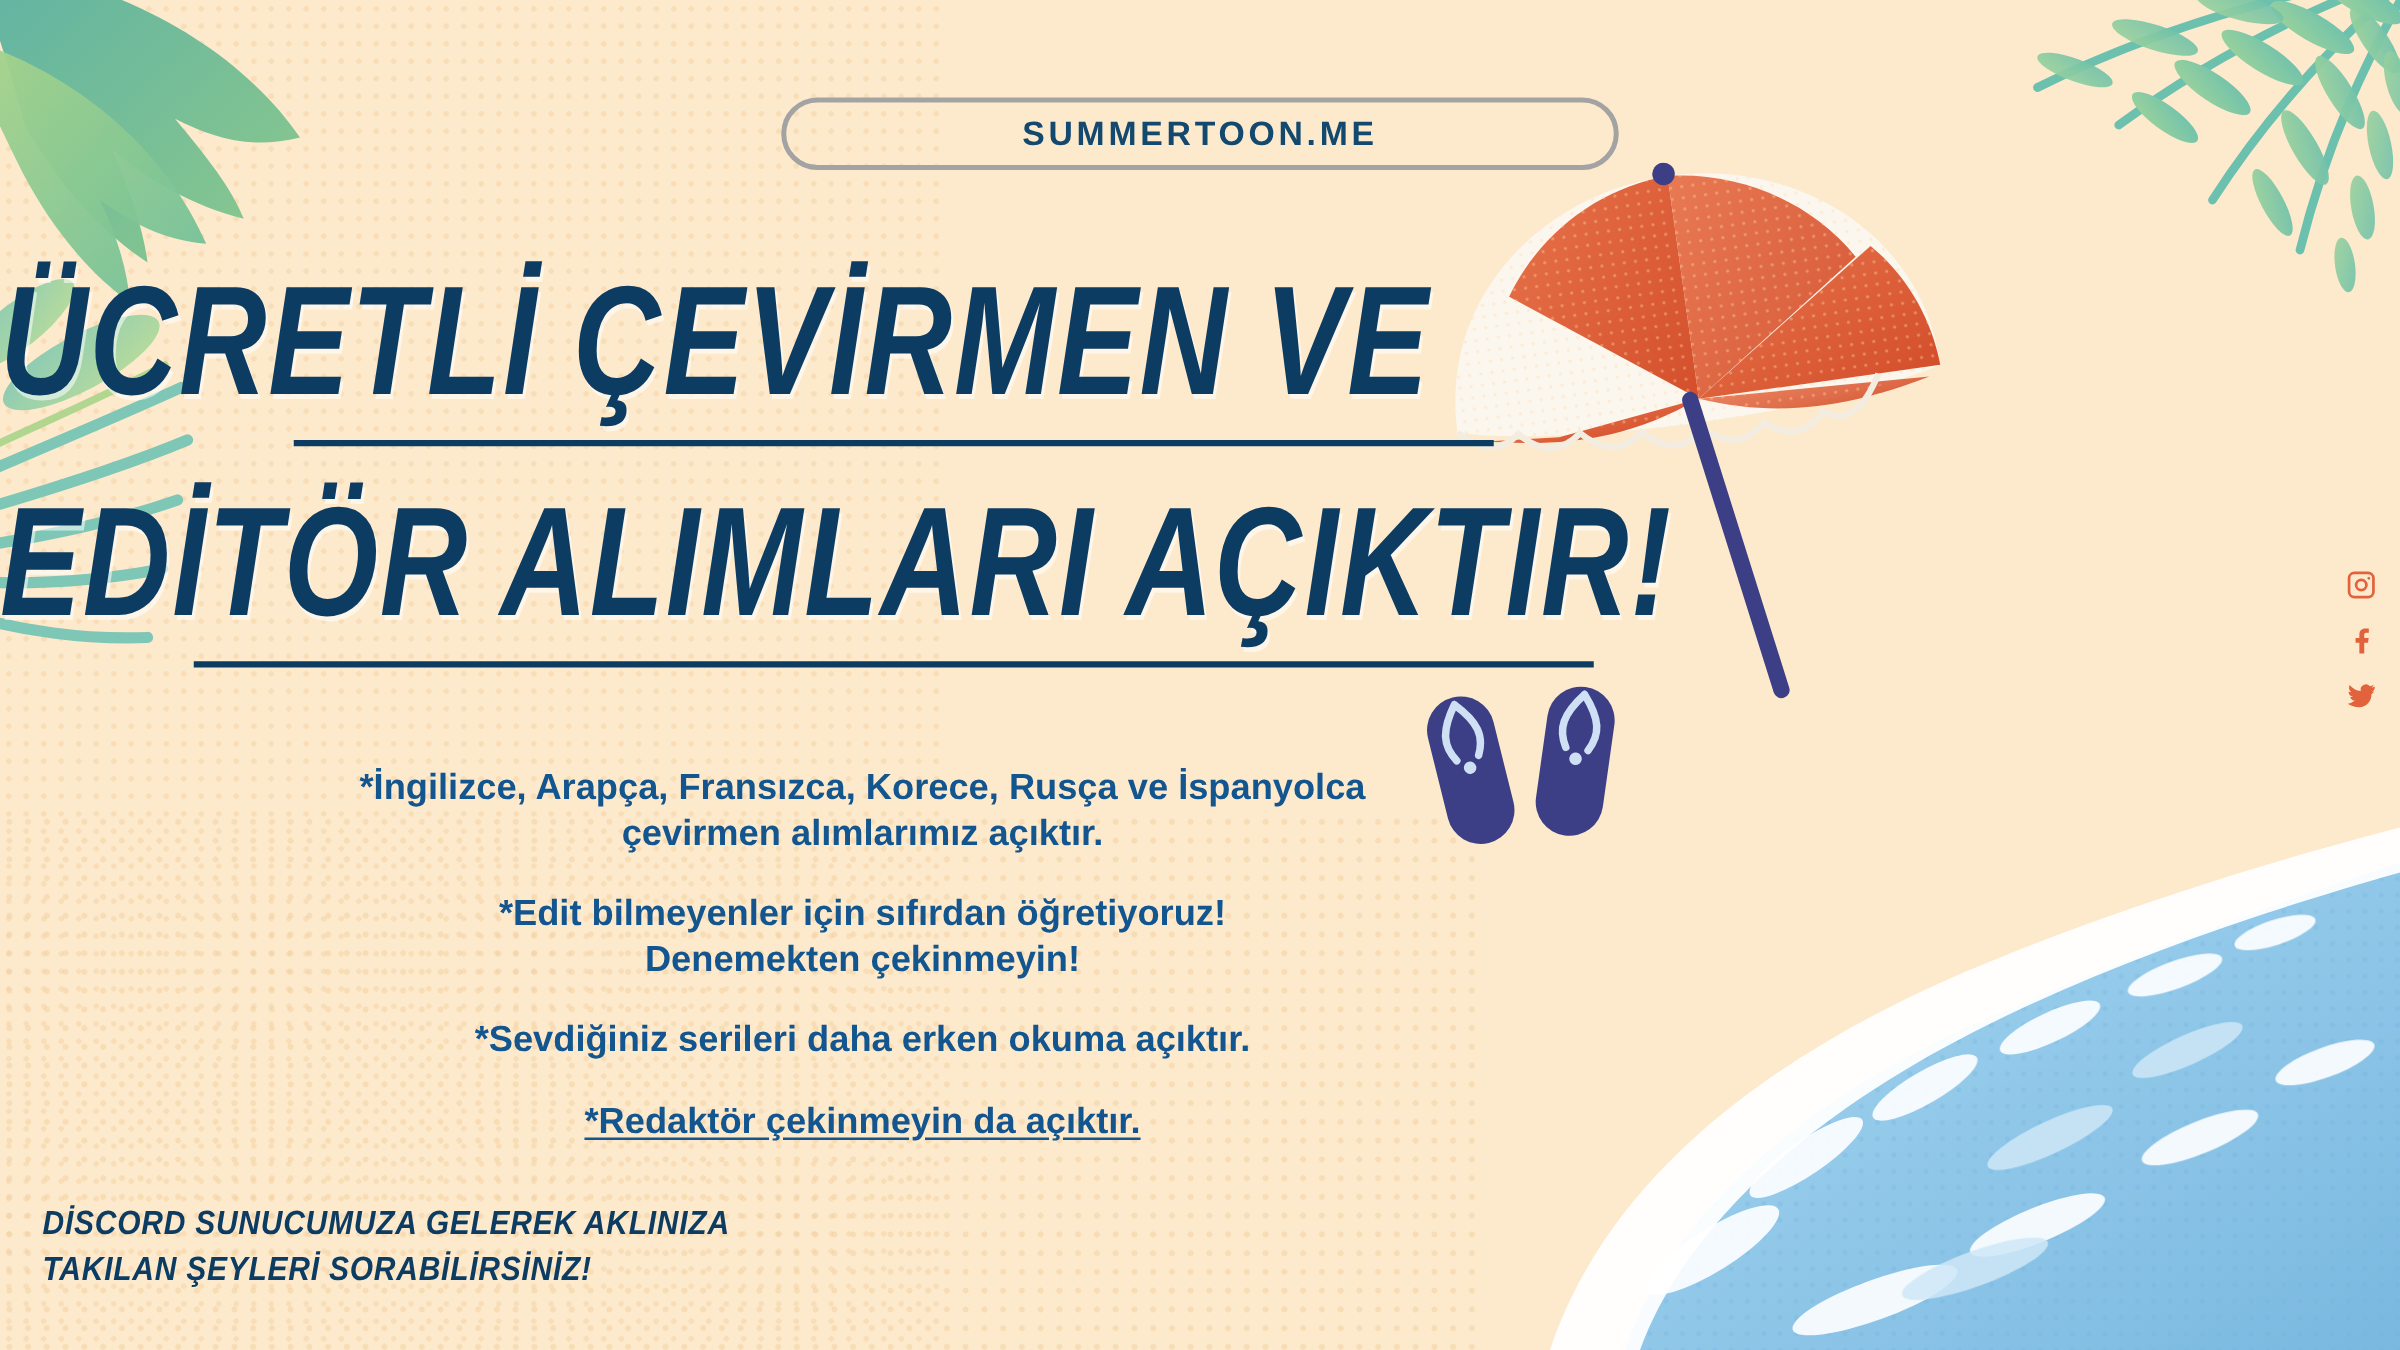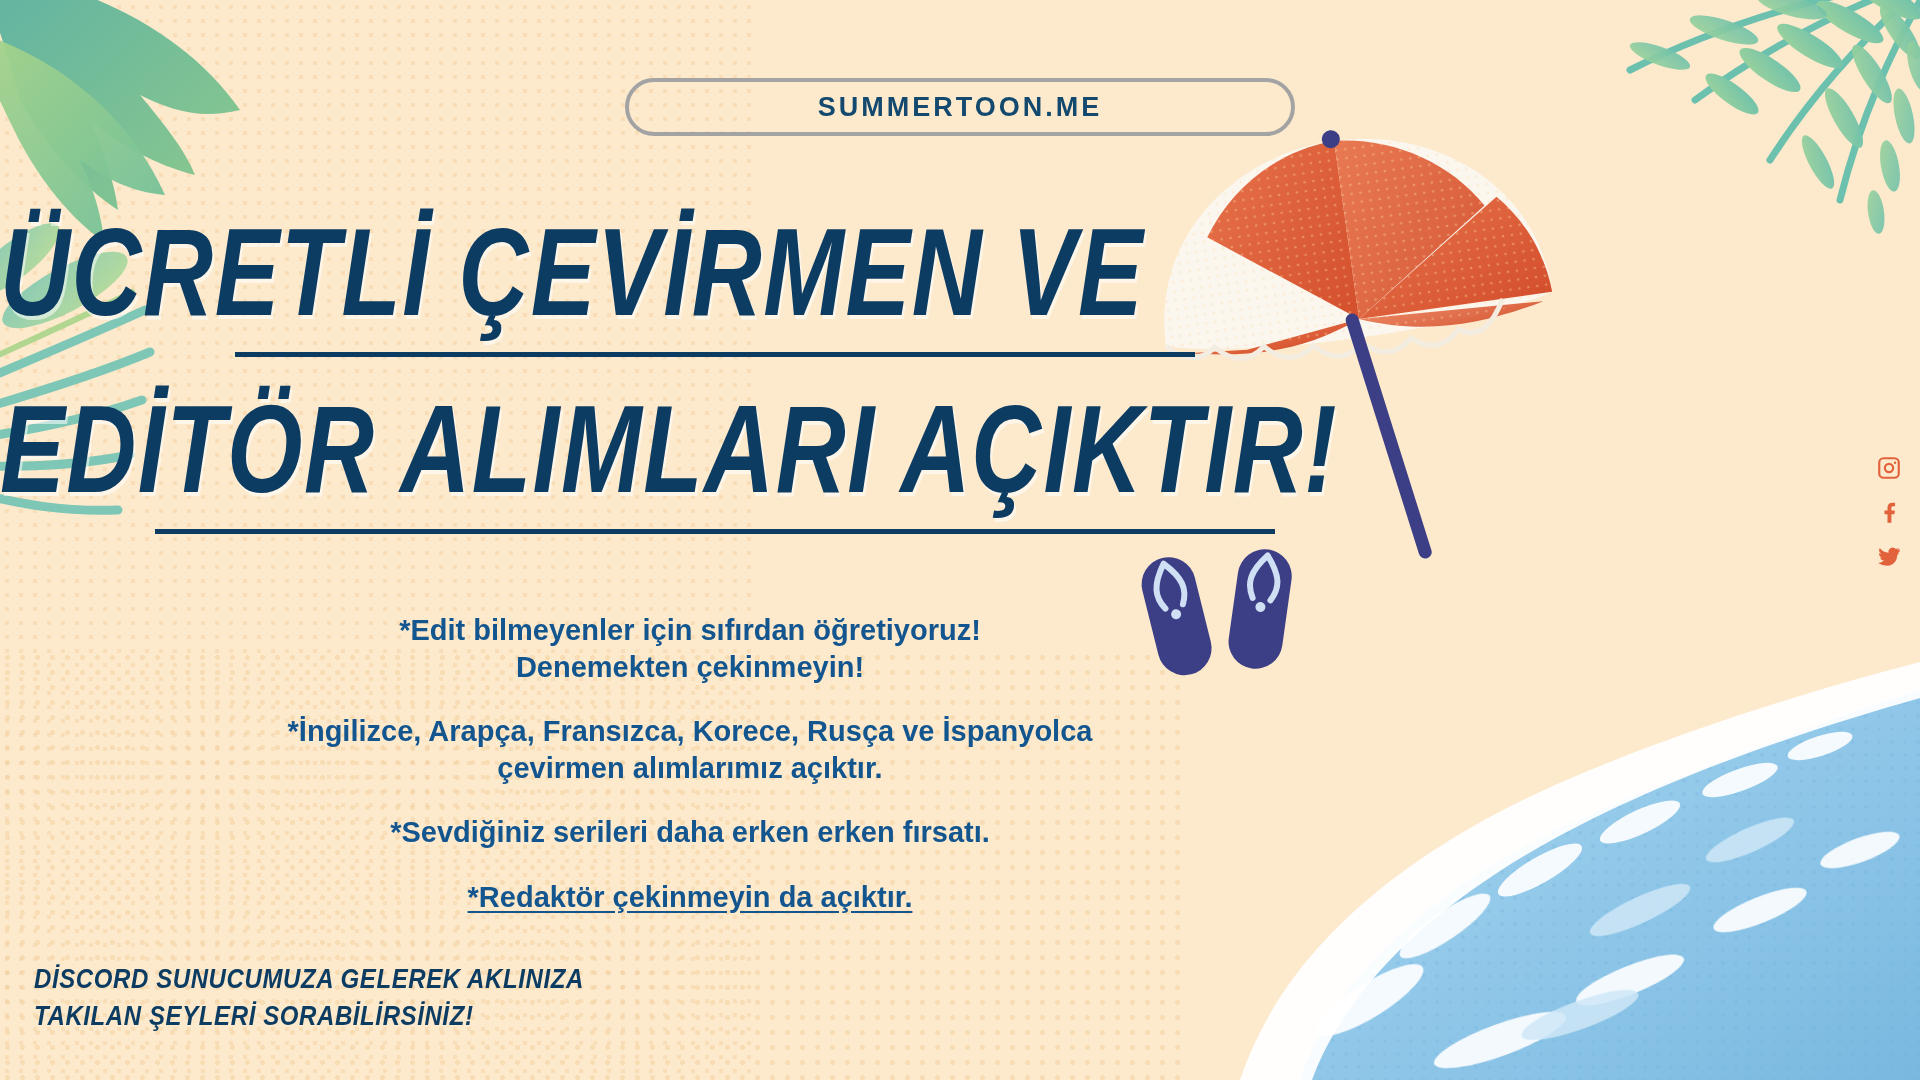--- a/index.html
+++ b/index.html
@@ -346,23 +346,23 @@
       <span class="line">ÜCRETLİ ÇEVİRMEN VE</span>
     </div>
     <div class="hl-rule"></div>
     <div class="hl-wrap-2">
       <span class="line">EDİTÖR ALIMLARI AÇIKTIR!</span>
     </div>
     <div class="hl-rule second"></div>
   </div>
 
   <div class="body-copy">
+    <p><span>*İngilizce, Arapça, Fransızca, Korece, Rusça ve İspanyolca<br>çevirmen alımlarımız açıktır.</span></p>
     <p><span>*Edit bilmeyenler için sıfırdan öğretiyoruz!<br>Denemekten çekinmeyin!</span></p>
-    <p><span>*İngilizce, Arapça, Fransızca, Korece, Rusça ve İspanyolca<br>çevirmen alımlarımız açıktır.</span></p>
-    <p><span>*Sevdiğiniz serileri daha erken erken fırsatı.</span></p>
+    <p><span>*Sevdiğiniz serileri daha erken okuma açıktır.</span></p>
     <p class="underlined"><span>*Redaktör çekinmeyin da açıktır.</span></p>
   </div>
 
   <div class="discord-note">
     <div>DİSCORD SUNUCUMUZA GELEREK AKLINIZA</div>
     <div>TAKILAN ŞEYLERİ SORABİLİRSİNİZ!</div>
   </div>
 
   <div class="socials">
     <a class="ico">

